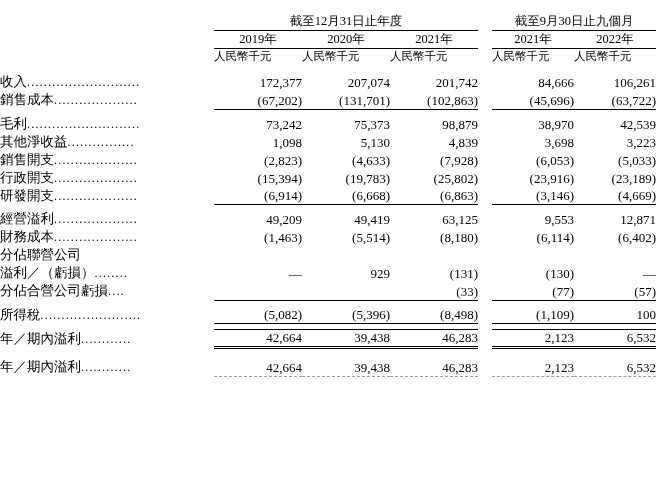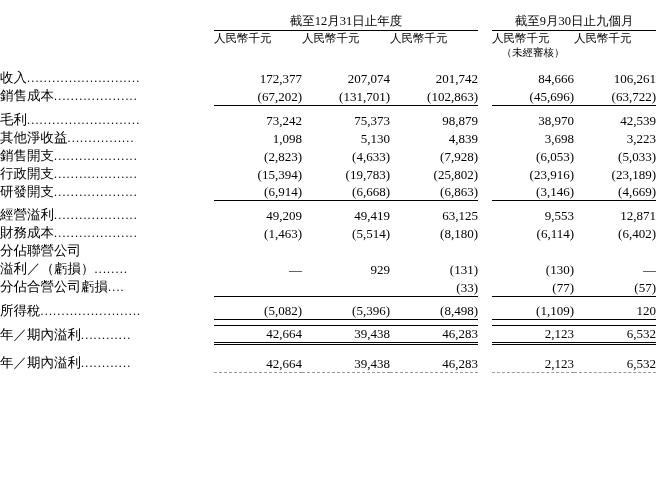--- a/index.html
+++ b/index.html
@@ -127,31 +127,35 @@
           <td colspan="7"></td>
         </tr>
       <tr>
         <td></td>
         <td class="grp-head grp-rule" colspan="3">截至12月31日止年度</td>
         <td></td>
         <td class="grp-head grp-rule" colspan="2">截至9月30日止九個月</td>
       </tr>
       <tr>
         <td></td>
-        <td class="unit">人民幣千元</td>
-        <td class="unit">人民幣千元</td>
-        <td class="unit">人民幣千元</td>
-        <td></td>
-        <td class="unit">人民幣千元</td>
-        <td class="unit">人民幣千元</td>
+        <td class="yr yr-rule">2019年</td>
+        <td class="yr yr-rule">2020年</td>
+        <td class="yr yr-rule">2021年</td>
+        <td></td>
+        <td class="yr yr-rule">2021年</td>
+        <td class="yr yr-rule">2022年</td>
       </tr>
       <tr>
-        <td colspan="5"></td>
-        <td class="unit2">（未經審核）</td>
-        <td></td>
+        <td></td>
+        <td class="unit">人民幣千元</td>
+        <td class="unit">人民幣千元</td>
+        <td class="unit">人民幣千元</td>
+        <td></td>
+        <td class="unit">人民幣千元</td>
+        <td class="unit">人民幣千元</td>
       </tr>
       <tr class="spacer-row">
           <td colspan="7"></td>
         </tr>
     </tbody>
     <tbody id="body-rows">
         <tr>
           <td class="rowlabel"><span>收入</span><span class="dots">...........................</span></td>
           <td class="num">172,377</td>
           <td class="num">207,074</td>
@@ -286,21 +290,21 @@
           <td class="ruled"></td>
           <td class="ruled"></td>
         </tr>
         <tr>
           <td class="rowlabel"><span>所得稅</span><span class="dots">........................</span></td>
           <td class="num">(5,082)</td>
           <td class="num">(5,396)</td>
           <td class="num">(8,498)</td>
           <td></td>
           <td class="num">(1,109)</td>
-          <td class="num">120</td>
+          <td class="num">100</td>
         </tr>
         <tr class="small-spacer topline">
           <td></td>
           <td class="ruled"></td>
           <td class="ruled"></td>
           <td class="ruled"></td>
           <td></td>
           <td class="ruled"></td>
           <td class="ruled"></td>
         </tr>

